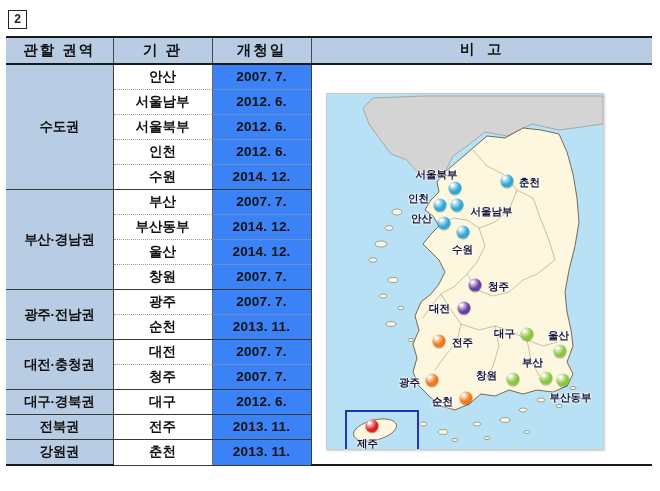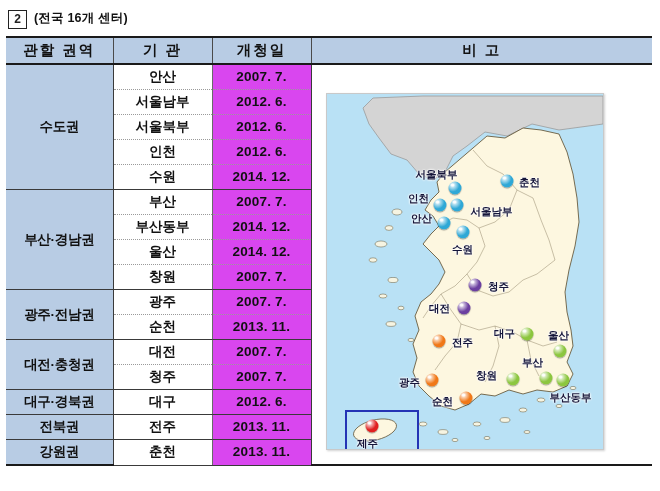--- a/index.html
+++ b/index.html
@@ -44,35 +44,35 @@
     height:24px;line-height:24px;
   }
   #status-table thead th{
     background:#b8cce4;
     border-top:2.2px solid #1a1a1a;
     border-bottom:2.2px solid #1a1a1a;
     border-right:1px solid #4a4a4a;
     font-size:14.5px;letter-spacing:2px;
     height:25px;line-height:25px;
   }
-  #status-table thead th:last-child{border-right:none;}
+  #status-table thead th:last-child{border-right:none;font-family:Liberation Mono, monospace;}
 
   td.region{
     background:#b8cce4;
     border-right:1.6px solid #3a3a3a;
     border-bottom:1.3px solid #3a3a3a;
     font-size:13.5px;letter-spacing:-0.3px;
   }
   td.inst{
     background:#fff;
     border-right:1px solid #6a6a6a;
     border-bottom:1px dotted #9a9a9a;
   }
   td.date{
-    background:#d946ef;
+    background:#3b82f6;
     border-right:1.6px solid #3a3a3a;
     border-bottom:1px dotted #9a9a9a;
     letter-spacing:.2px;
   }
   tr.group-end td.inst,tr.group-end td.date{border-bottom:1.3px solid #3a3a3a;}
   tr.last-row td{border-bottom:2.2px solid #1a1a1a;}
   tr.last-row td.region{border-bottom:2.2px solid #1a1a1a;}
 
   td.remark-cell{
     background:#ffffff;
@@ -120,21 +120,20 @@
     font-size:12.5px;line-height:21px;color:#111;white-space:nowrap;
   }
   .note-line .mark{font-weight:normal;}
   .note-strong{font-weight:bold;}
 </style>
 </head>
 <body>
 
 <div id="title-bar">
   <div id="num-box">2</div>
-  <div id="title-sub">(전국 16개 센터)</div>
 </div>
 
 <table id="status-table">
   <colgroup>
     <col class="c-region">
       <col class="c-inst">
       <col class="c-date">
       <col class="c-remark">
   </colgroup>
   <thead>

